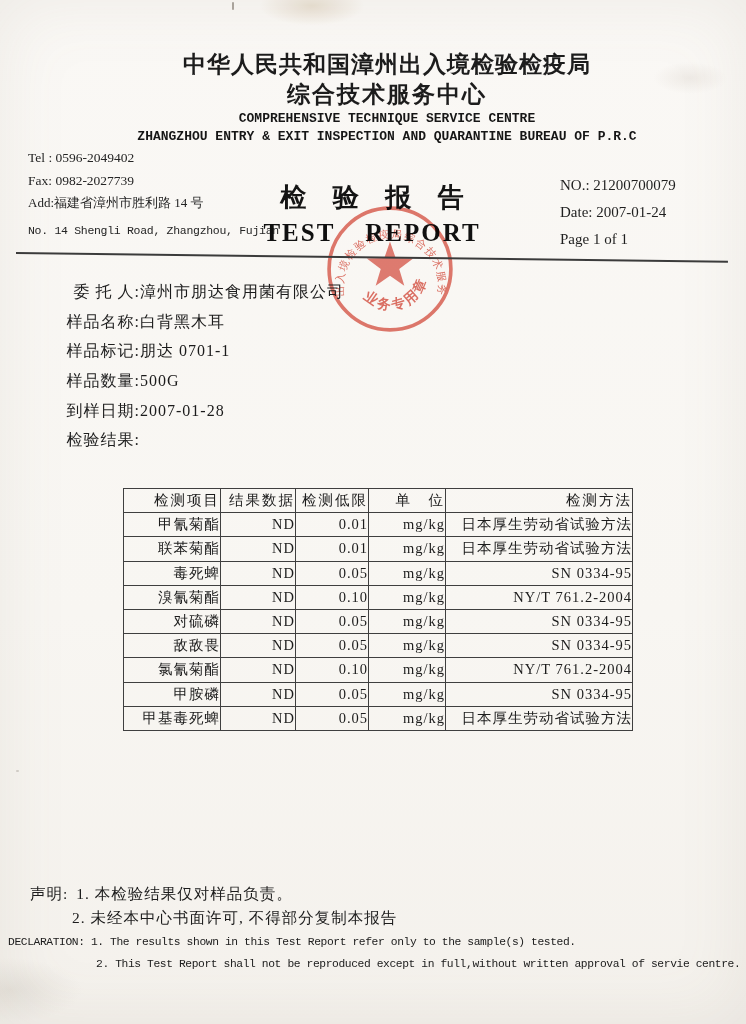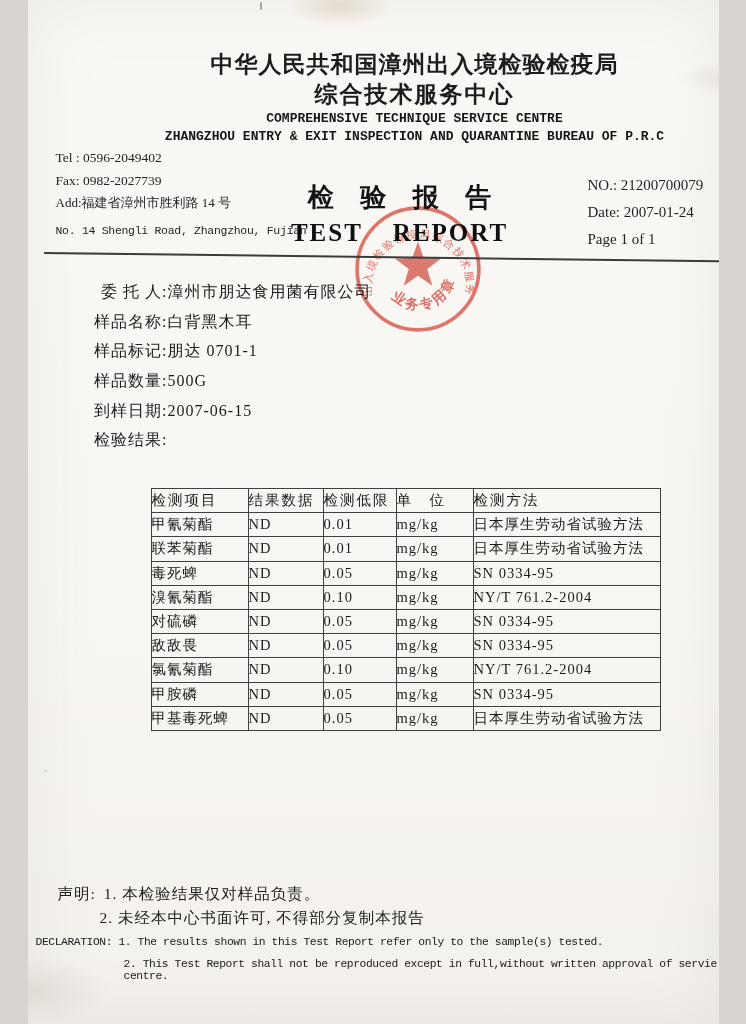--- a/index.html
+++ b/index.html
@@ -1,18 +1,18 @@
 <!DOCTYPE html>
 <html><head>
 <meta charset="utf-8">
 <style>
   html,body{margin:0;padding:0;background:#d8d5d0;}
   .page{
     position:relative;
-    width:691px;height:1024px;
+    width:746px;height:1024px;
     margin:0 auto;
     background:
       radial-gradient(70px 26px at 312px 6px, rgba(205,183,152,.38), transparent 75%),
       radial-gradient(46px 20px at 690px 78px, rgba(208,198,188,.28), transparent 80%),
       radial-gradient(90px 40px at 10px 990px, rgba(180,172,160,.22), transparent 80%),
       linear-gradient(180deg,#faf8f5 0%, #f8f6f2 60%, #f4f1ec 100%);
     box-shadow: inset 0 0 70px rgba(125,115,100,.10);
     overflow:hidden;
     font-family:"Liberation Serif", serif;
     color:#222;
@@ -40,21 +40,21 @@
   .divider{position:absolute;left:16px;top:252px;width:712px;height:1.6px;background:#3b3b3b;transform:rotate(0.7deg);transform-origin:left center;}
   
   .fields{position:absolute;left:36px;top:284px;}
   .field-row{display:flex;margin-bottom:13.2px;font-size:16px;line-height:16.5px;}
   .field-row .lbl{width:104px;letter-spacing:1px;color:#1e1e1e;text-align:right;}
   .field-row .val{letter-spacing:1px;color:#1b1b1b;}
   
   .results{position:absolute;left:123px;top:488px;border-collapse:collapse;table-layout:fixed;width:509px;}
   .results th,.results td{
     border:1px solid #3f3f3f;height:23.2px;padding:0;
-    font-size:14.5px;font-weight:400;text-align:left;vertical-align:middle;
+    font-size:14.5px;font-weight:400;text-align:right;vertical-align:middle;
     letter-spacing:1px;color:#1c1c1c;white-space:nowrap;overflow:hidden;
   }
   .results th{letter-spacing:2px;}
   
   .decl-cn1{position:absolute;left:30px;top:884px;font-size:15.5px;letter-spacing:1px;color:#1c1c1c;}
   .decl-cn1 .dlabel{margin-right:8px;}
   .decl-cn2{position:absolute;left:72px;top:908px;font-size:15.5px;letter-spacing:1px;color:#1c1c1c;}
   .decl-en1{position:absolute;left:8px;top:936px;font-family:"Liberation Mono", monospace;font-size:11.3px;letter-spacing:-0.4px;color:#202020;}
   .decl-en2{position:absolute;left:96px;top:958px;font-family:"Liberation Mono", monospace;font-size:11.3px;letter-spacing:-0.4px;color:#202020;}
   
@@ -123,21 +123,21 @@
     <div class="field-row">
       <span class="lbl">样品标记:</span>
       <span class="val">朋达 0701-1</span>
     </div>
     <div class="field-row">
       <span class="lbl">样品数量:</span>
       <span class="val">500G</span>
     </div>
     <div class="field-row">
       <span class="lbl">到样日期:</span>
-      <span class="val">2007-06-15</span>
+      <span class="val">2007-01-28</span>
     </div>
     <div class="field-row">
       <span class="lbl">检验结果:</span>
       <span class="val"></span>
     </div>
   </div>
 
   <table class="results">
     <colgroup>
       <col style="width:97px">

